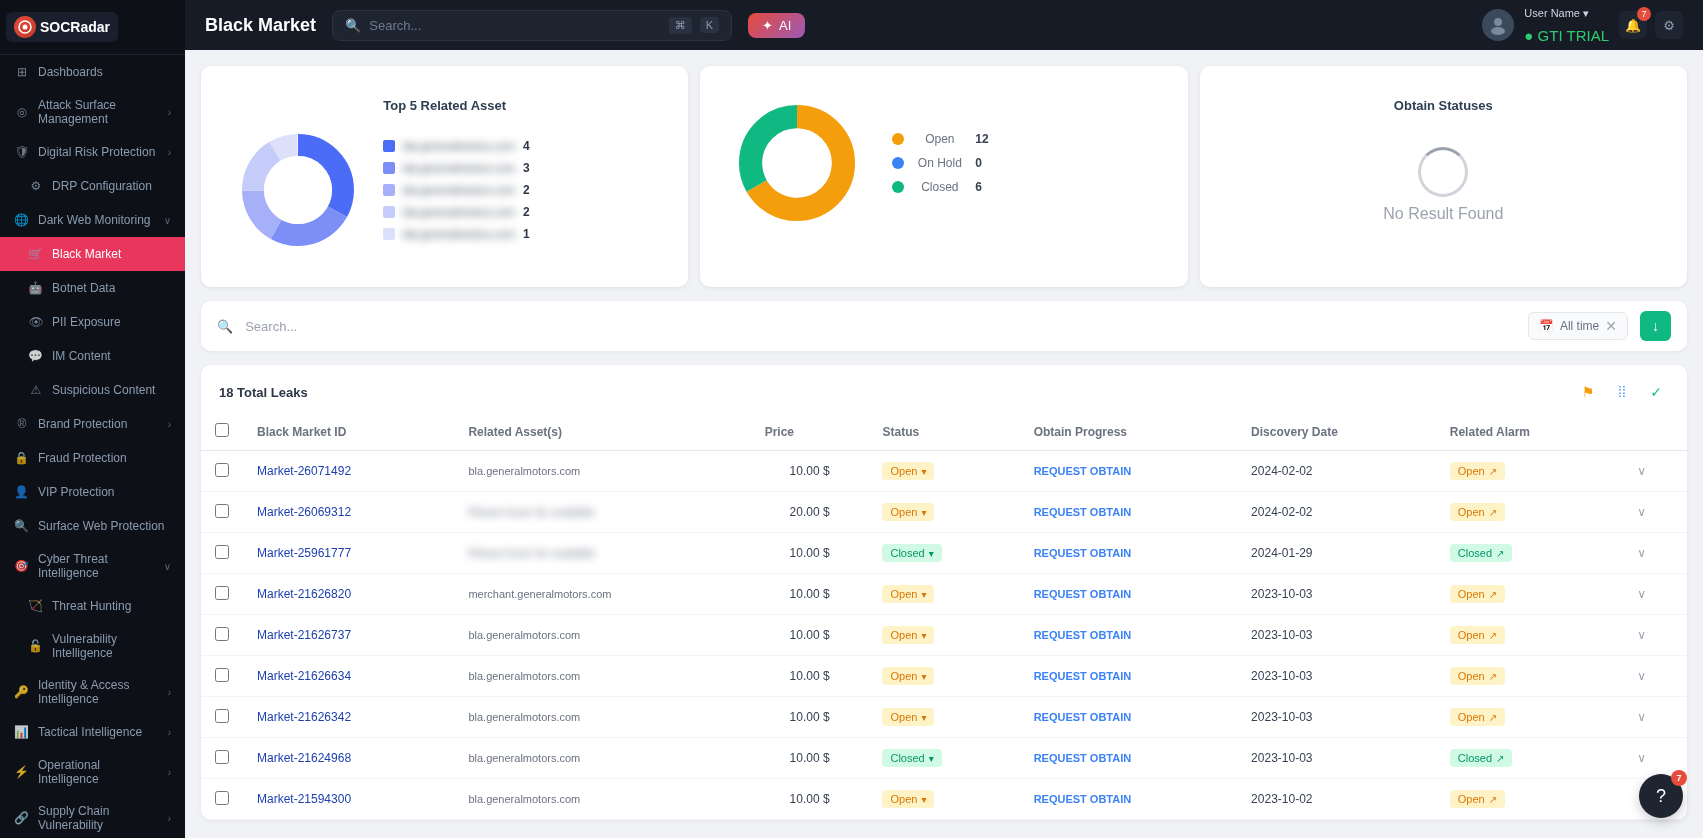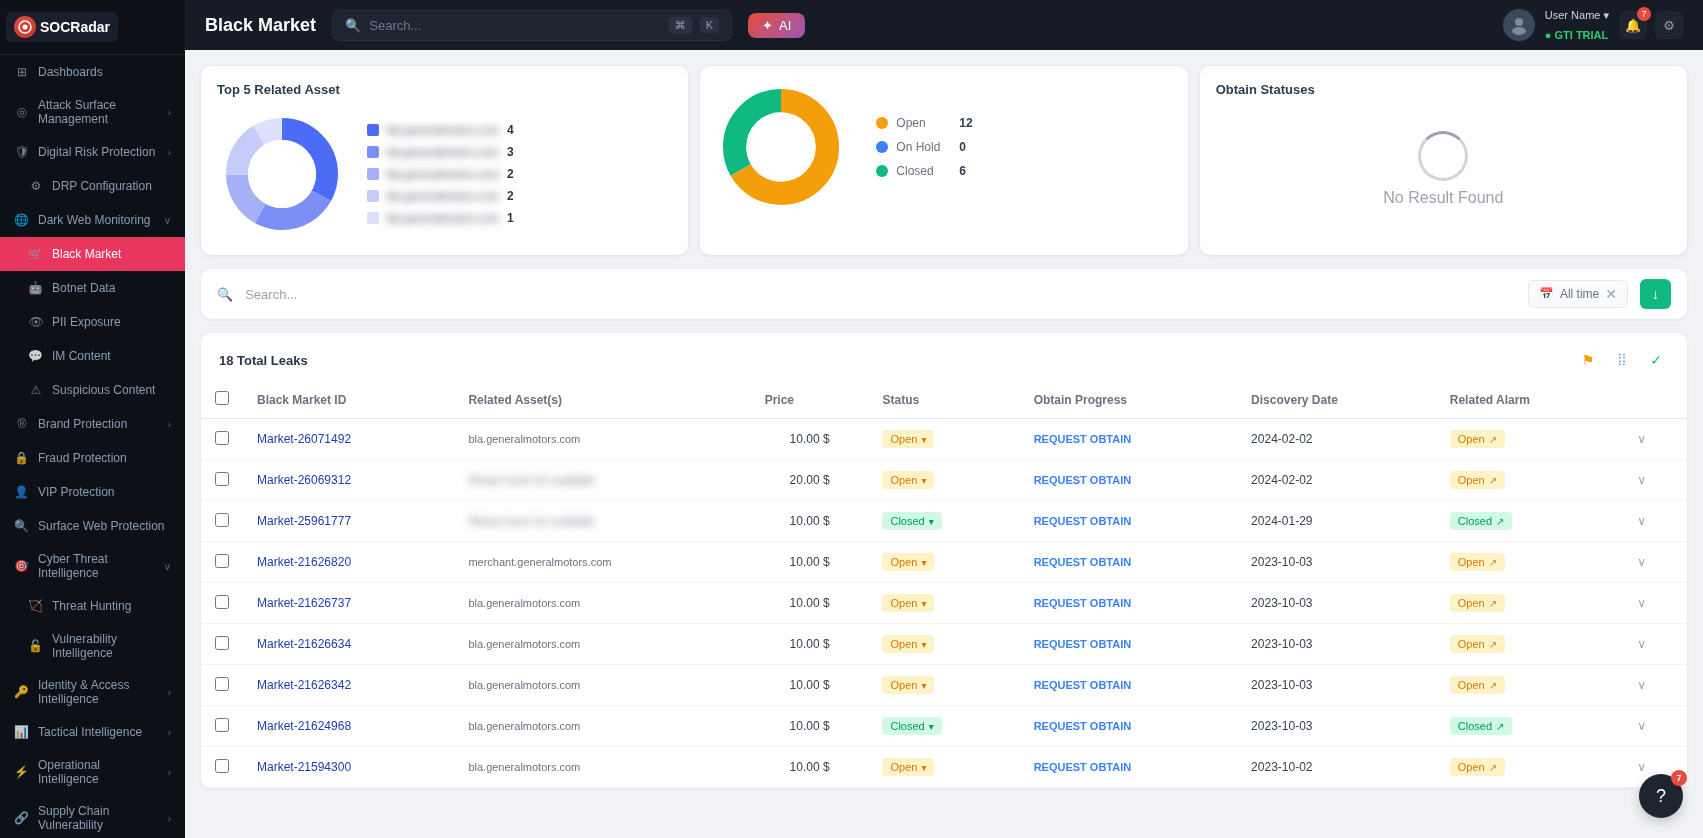--- a/index.html
+++ b/index.html
@@ -96,21 +96,21 @@
       display: flex;
       align-items: center;
       gap: 6px;
       font-size: 13px;
       color: white;
       font-weight: 500;
     }
     .nav-right { display: flex; align-items: center; gap: 10px; margin-left: auto; }
     .nav-avatar { width: 32px; height: 32px; border-radius: 50%; background: #3a4a5c; display: flex; align-items: center; justify-content: center; color: white; font-size: 13px; }
     .nav-user-info { display: flex; flex-direction: column; font-size: 11px; color: #8a9bb0; }
-    .online-badge { color: #2ecc71; font-size: 11px; font-weight: 700; display: flex; align-items: center; gap: 3px; margin-top: 7px; }
+    .online-badge { color: #2ecc71; font-size: 15px; font-weight: 400; display: flex; align-items: center; gap: 3px; margin-top: 7px; }
     .nav-icons { display: flex; gap: 8px; align-items: center; }
     .nav-icon-btn { width: 28px; height: 28px; background: #1e2530; border-radius: 6px; display: flex; align-items: center; justify-content: center; cursor: pointer; color: #8a9bb0; position: relative; }
     .badge { position: absolute; top: -4px; right: -4px; background: #e74c3c; color: white; border-radius: 50%; width: 14px; height: 14px; font-size: 9px; display: flex; align-items: center; justify-content: center; }
 
     
     #main {
       flex: 1;
       display: flex;
       flex-direction: column;
       overflow: hidden;
@@ -126,22 +126,23 @@
 
     
     .cards-row {
       display: flex;
       gap: 12px;
       margin-bottom: 14px;
     }
     .card {
       background: white;
       border-radius: 10px;
-      padding: 16px;
+      padding: 32px;
       box-shadow: 0 1px 4px rgba(0,0,0,0.08);
+      text-align: center;
     }
     .card-title { font-size: 13px; font-weight: 600; color: #2c3e50; margin-bottom: 12px; }
 
     .card-asset { flex: 1; }
     .card-status { flex: 1; }
     .card-obtain { flex: 1; }
 
     .asset-card-inner { display: flex; align-items: center; gap: 20px; }
     .donut-wrap { position: relative; width: 130px; height: 130px; flex-shrink: 0; }
     .donut-wrap svg { width: 130px; height: 130px; }

